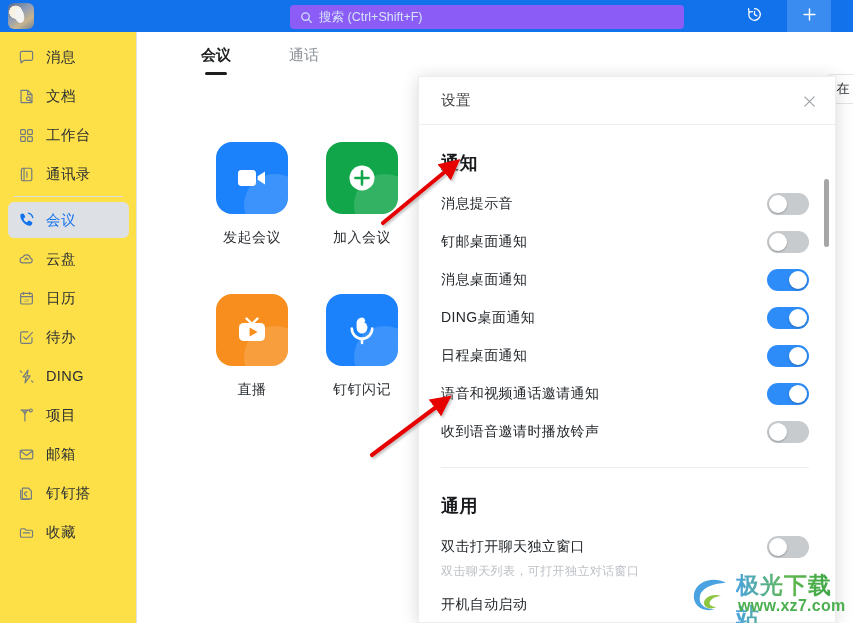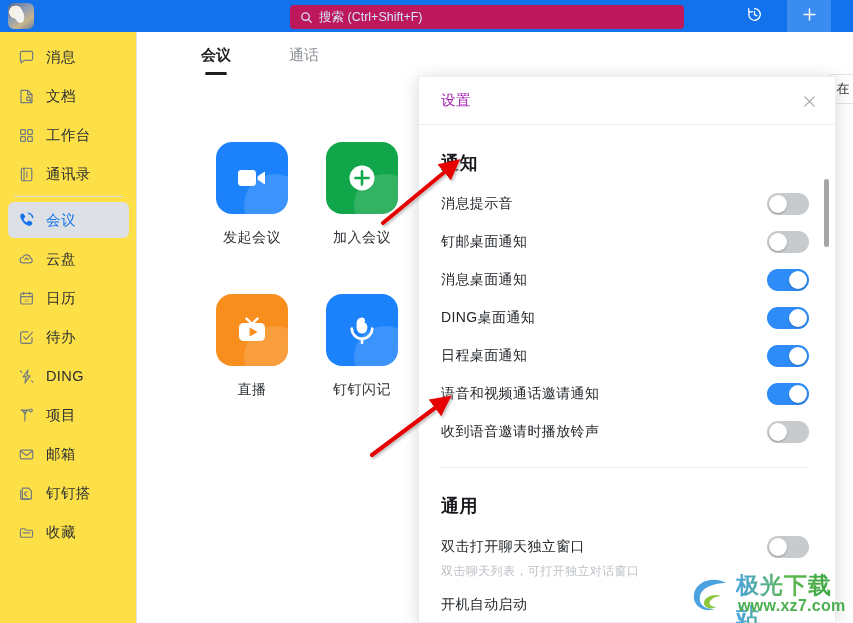--- a/index.html
+++ b/index.html
@@ -61,21 +61,21 @@
 
   
   .topbar {
     position: absolute; left: 137px; top: 0;
     width: 716px; height: 32px; background: #1272ec;
     display: flex; align-items: center;
   }
   .search-box {
     position: absolute; left: 153px; top: 5px;
     width: 394px; height: 24px;
-    background: #be185d; border-radius: 4px;
+    background: #8b5cf6; border-radius: 4px;
     display: flex; align-items: center; padding-left: 10px;
     cursor: text;
   }
   .search-icon { color: #cfe2fb; margin-right: 6px; display: flex; }
   .search-ph { color: #d5e5fb; font-size: 12.5px; white-space: nowrap; }
   .top-btn {
     position: absolute; top: 0; height: 32px; width: 38px;
     display: flex; align-items: center; justify-content: center;
     color: #ffffff; cursor: pointer;
   }
@@ -134,21 +134,21 @@
     background: #ffffff;
     box-shadow: 0 2px 16px rgba(0,0,0,.16);
     border: 1px solid #ededed;
     overflow: hidden;
   }
   .dialog-header {
     height: 48px; display: flex; align-items: center;
     padding: 0 0 0 22px; border-bottom: 1px solid #eeeeee;
     position: relative;
   }
-  .dialog-title { font-size: 14.5px; color: #a21caf; letter-spacing: .5px; }
+  .dialog-title { font-size: 14.5px; color: #404040; letter-spacing: .5px; }
   .dialog-close {
     position: absolute; right: 14px; top: 12px;
     width: 24px; height: 24px; display: flex;
     align-items: center; justify-content: center;
     color: #9aa0a6; cursor: pointer;
   }
   .dialog-body {
     position: relative; height: 499px;
     padding: 0 26px 0 22px; overflow: hidden;
   }

